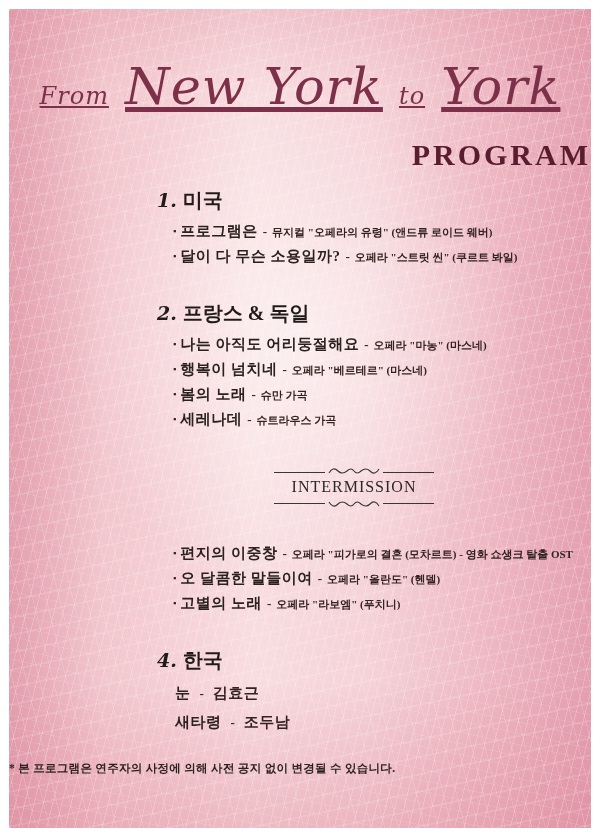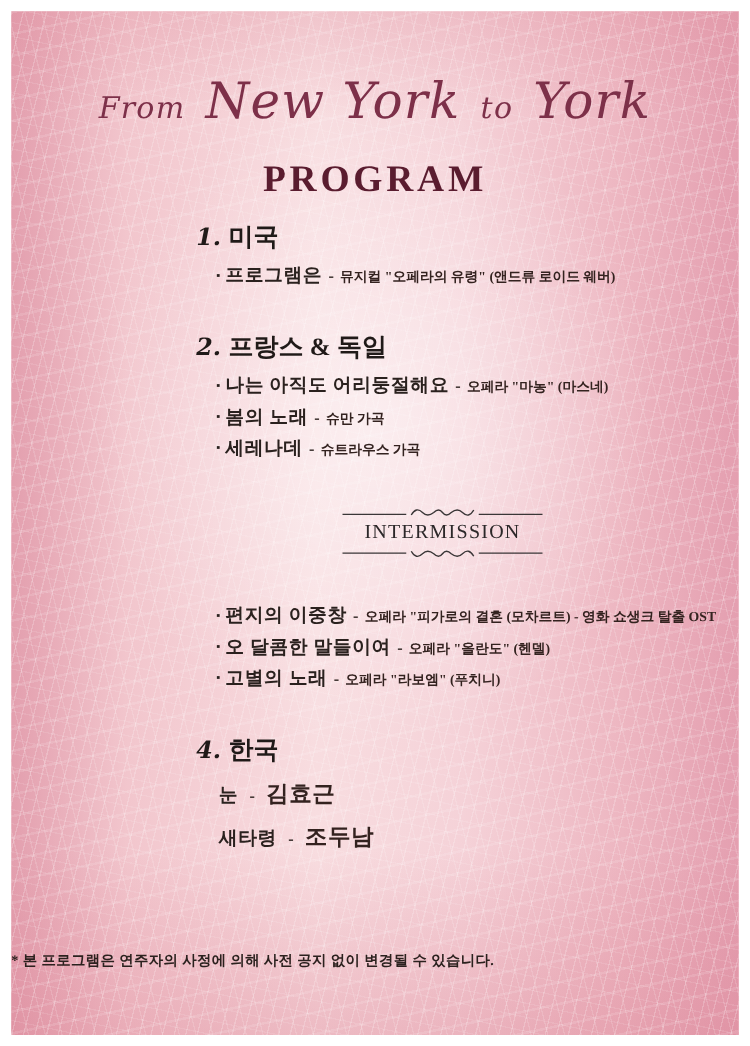--- a/index.html
+++ b/index.html
@@ -33,25 +33,25 @@
     margin-top:52px;
     text-align:center;
     font-family:"DejaVu Serif", serif;
     font-style:italic;
     color:#7d3049;
     letter-spacing:1px;
     line-height:1;
     white-space:nowrap;
   }
   .title-script .sm{font-size:24px;}
-  .title-script .lg{font-size:40px;}
-  .title-script span{margin:0 5px;}
+  .title-script .lg{font-size:51px;}
+  .title-script span{margin:0 5px;text-decoration:underline;}
   .program-heading{
     margin-top:26px;
-    text-align:center;
+    text-align:right;
     font-family:"Liberation Serif", serif;
     font-weight:bold;
     font-size:30px;
     letter-spacing:3px;
     color:#5a1c2f;
   }
   .content{
     margin:15px 40px 0 148px;
   }
   .section{margin-top:34px;}
@@ -98,21 +98,21 @@
     margin:0 5px;
   }
   .item-detail{
     font-family:"Liberation Serif", serif;
     font-weight:bold;
     font-size:11px;
     color:#33221f;
   }
   .item.plain{margin-top:10px;margin-left:2px;}
   .item.plain .item-sep{margin:0 9px;}
-  .item.plain .item-detail{font-size:18px;letter-spacing:0.5px;}
+  .item.plain .item-detail{font-size:15px;letter-spacing:0.5px;}
   .intermission{
     margin:38px auto 36px auto;
     width:160px;
     text-align:center;
   }
   .int-rule{
     display:flex;
     align-items:center;
     height:10px;
   }
@@ -159,33 +159,39 @@
     <div class="content" id="sections">
   <div class="section">
     <div class="section-header">
       <span class="section-number">1.</span><span class="section-title">미국</span>
     </div>
     <div class="items">
   <div class="item">
     <span class="bullet">▪</span><span class="item-title">프로그램은</span><span class="item-sep">-</span><span class="item-detail">뮤지컬 "오페라의 유령" (앤드류 로이드 웨버)</span>
   </div>
 
+  <div class="item">
+    <span class="bullet">▪</span><span class="item-title">달이 다 무슨 소용일까?</span><span class="item-sep">-</span><span class="item-detail">오페라 "스트릿 씬" (쿠르트 봐일)</span>
+  </div>
 
 </div>
   </div>
 
   <div class="section">
     <div class="section-header">
       <span class="section-number">2.</span><span class="section-title">프랑스 &amp; 독일</span>
     </div>
     <div class="items">
   <div class="item">
     <span class="bullet">▪</span><span class="item-title">나는 아직도 어리둥절해요</span><span class="item-sep">-</span><span class="item-detail">오페라 "마농" (마스네)</span>
   </div>
 
+  <div class="item">
+    <span class="bullet">▪</span><span class="item-title">행복이 넘치네</span><span class="item-sep">-</span><span class="item-detail">오페라 "베르테르" (마스네)</span>
+  </div>
 
   <div class="item">
     <span class="bullet">▪</span><span class="item-title">봄의 노래</span><span class="item-sep">-</span><span class="item-detail">슈만 가곡</span>
   </div>
 
   <div class="item">
     <span class="bullet">▪</span><span class="item-title">세레나데</span><span class="item-sep">-</span><span class="item-detail">슈트라우스 가곡</span>
   </div>
 </div>
   </div>

